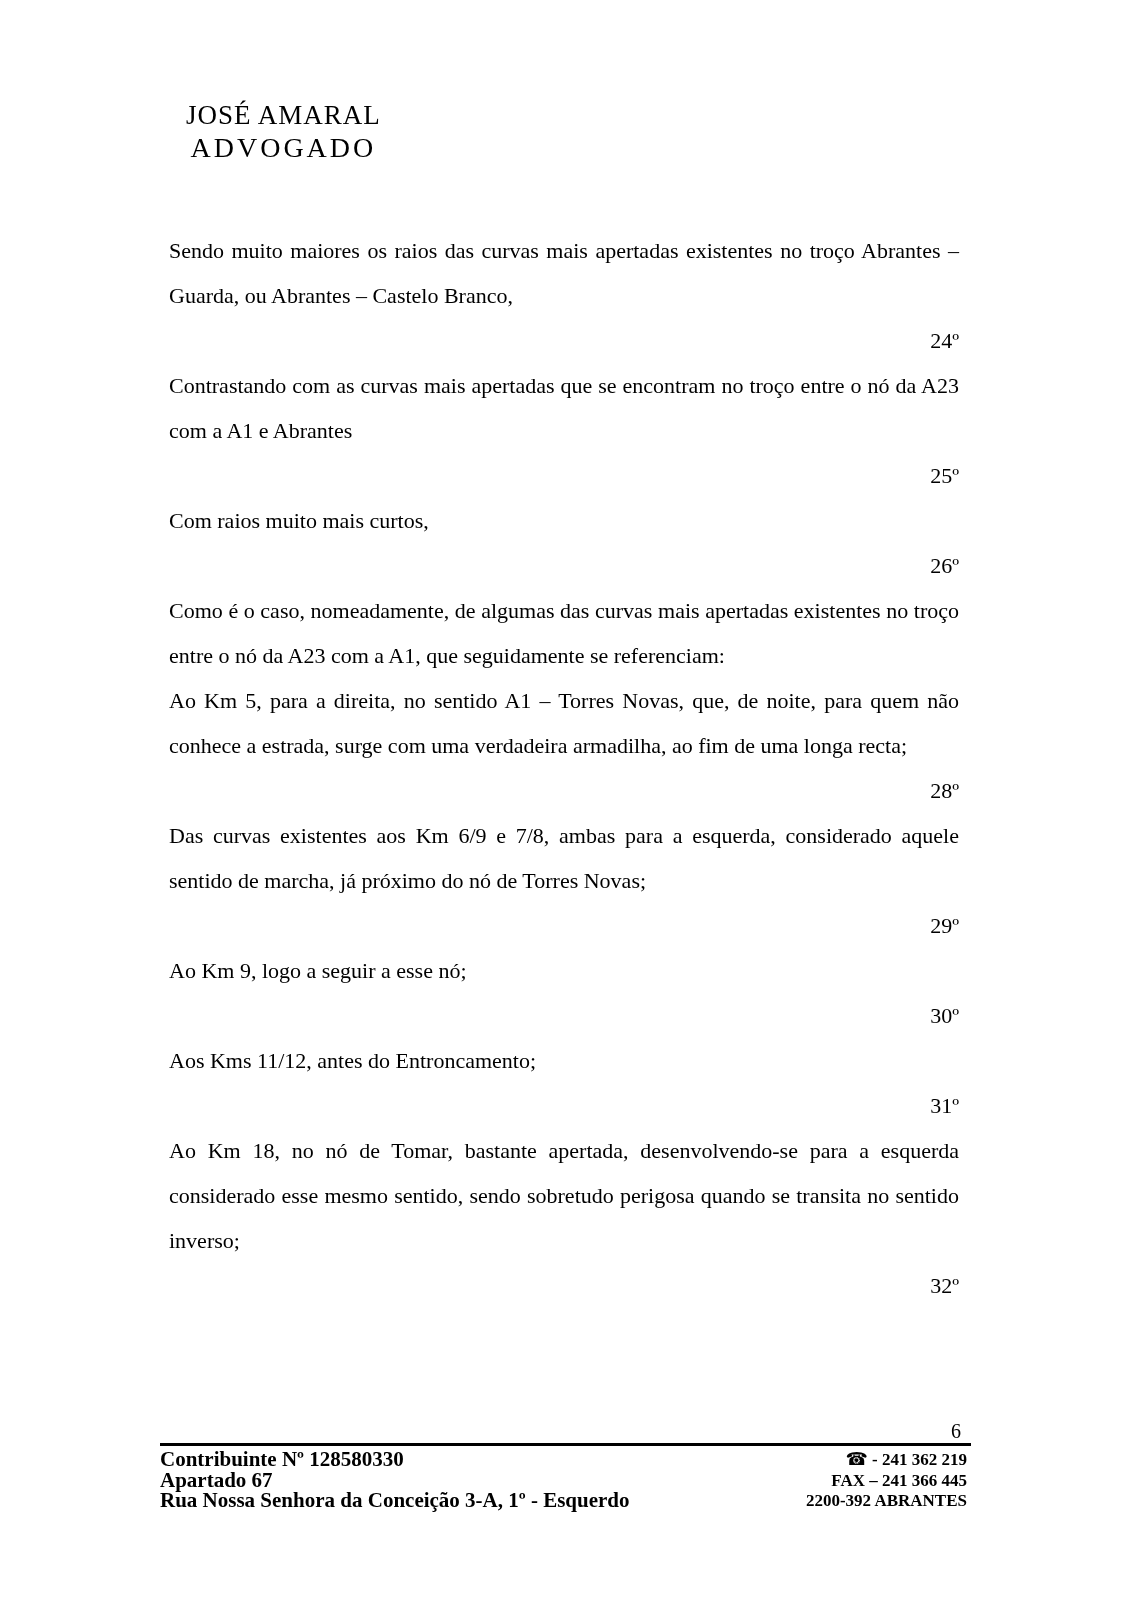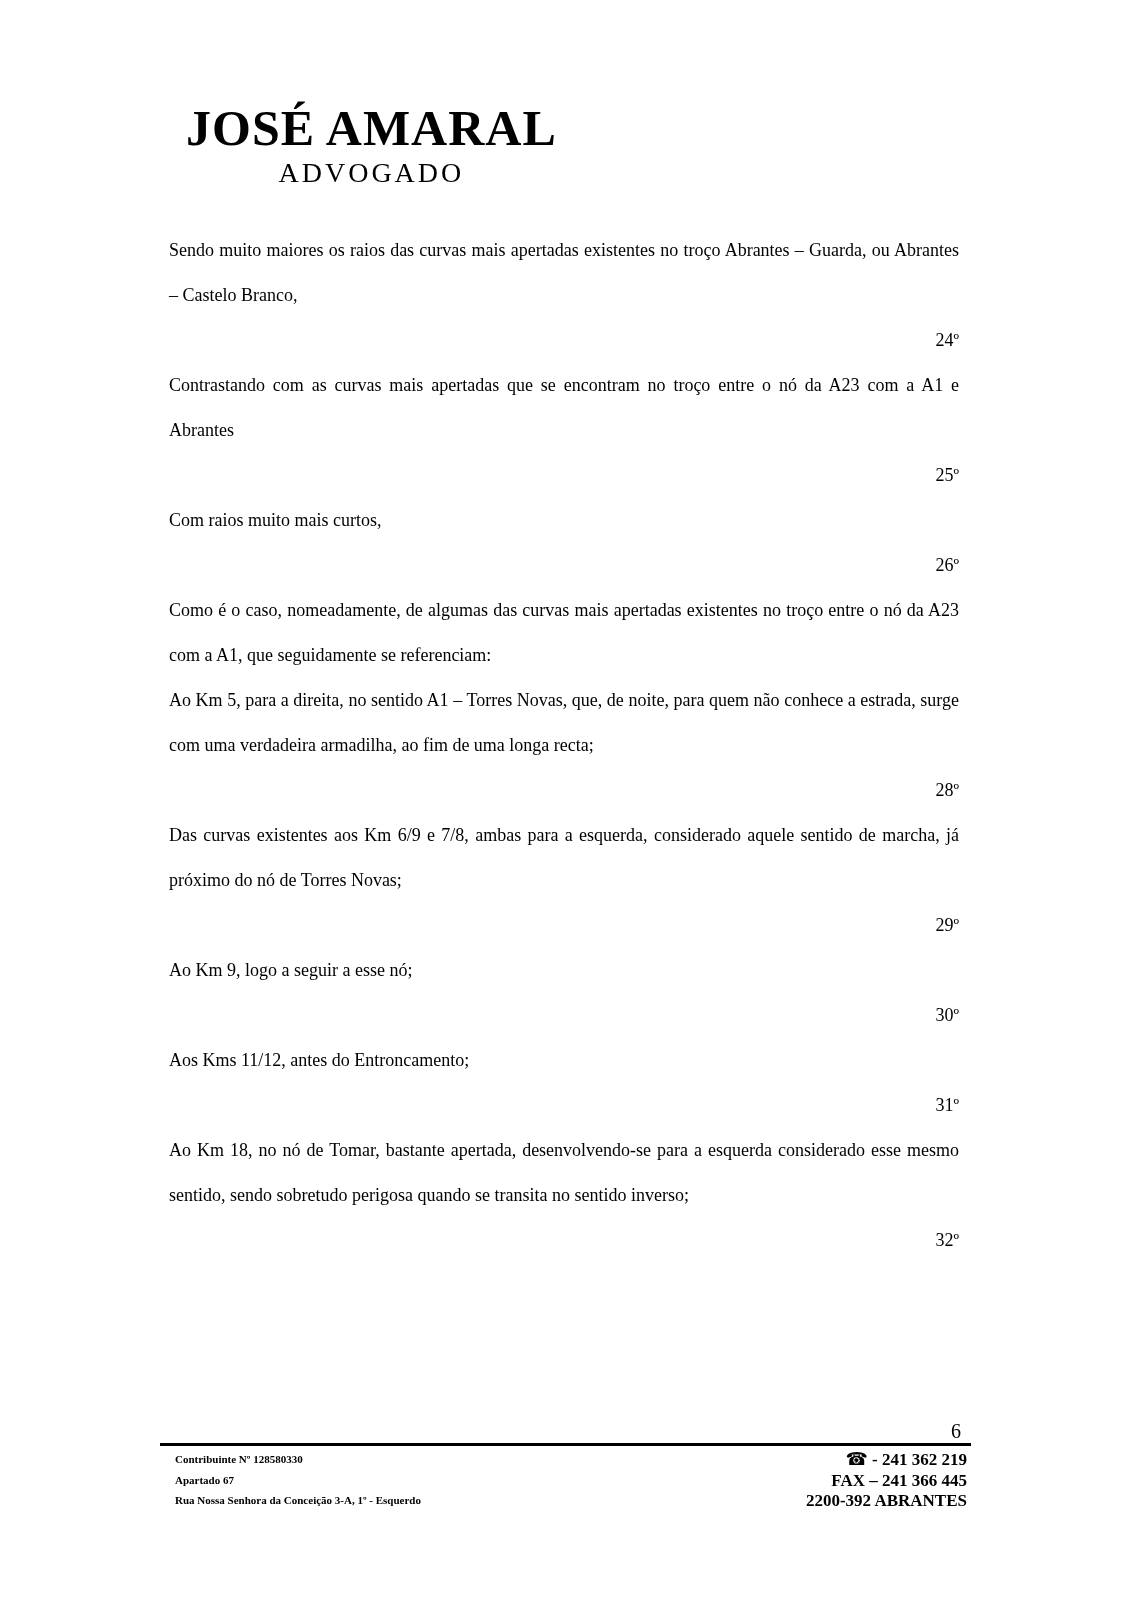--- a/index.html
+++ b/index.html
@@ -19,40 +19,40 @@
 
   
   .letterhead {
     position: absolute;
     left: 186px;
     top: 101px;
     display: inline-block;
     text-align: center;
   }
   .lawyer-name {
-    font-size: 50px;
-    font-weight: bold;
+    font-size: 27px;
+    font-weight: normal;
     letter-spacing: 1px;
     white-space: nowrap;
     line-height: 1.1;
   }
   .lawyer-title {
     font-size: 28px;
     letter-spacing: 3px;
     margin-top: 1px;
     white-space: nowrap;
   }
 
   
   .doc-body {
     position: absolute;
     left: 169px;
     top: 228px;
     width: 790px;
-    font-size: 18px;
+    font-size: 22px;
     line-height: 45px;
   }
   .paragraph {
     margin: 0;
     text-align: justify;
   }
   .article-heading {
     margin: 0;
     text-align: right;
   }
@@ -68,24 +68,24 @@
   .footer-rule {
     position: absolute;
     left: 160px;
     top: 1443px;
     width: 811px;
     height: 3px;
     background: #000000;
   }
   .footer-left {
     position: absolute;
-    left: 175px;
+    left: 160px;
     top: 1449px;
     font-weight: bold;
-    font-size: 11px;
+    font-size: 21px;
     line-height: 20.5px;
     white-space: nowrap;
   }
   .footer-right {
     position: absolute;
     right: 164px;
     top: 1449px;
     text-align: right;
     font-weight: bold;
     font-size: 17px;

